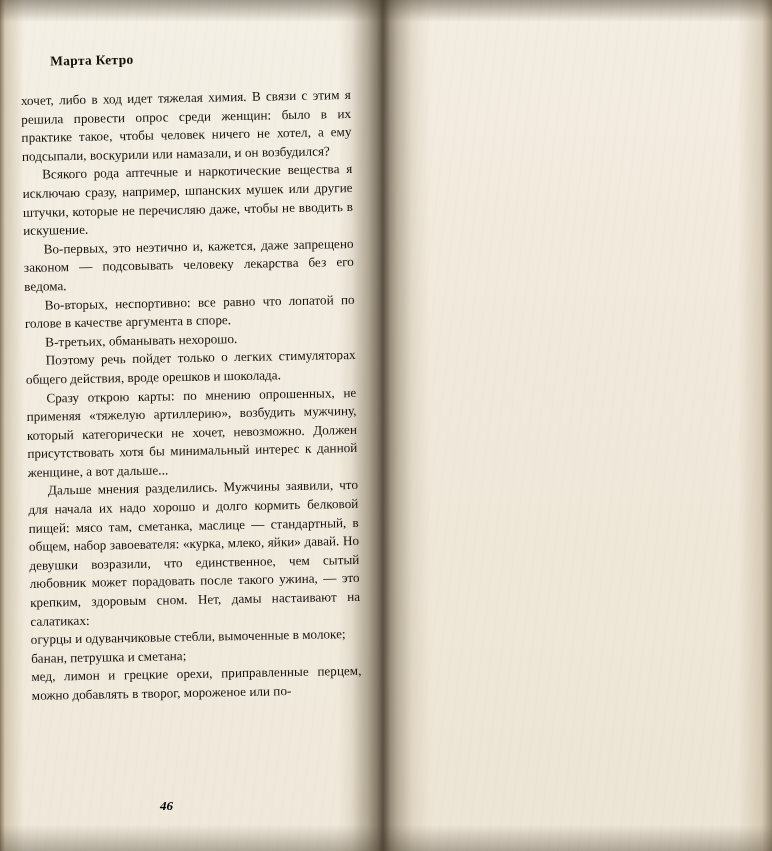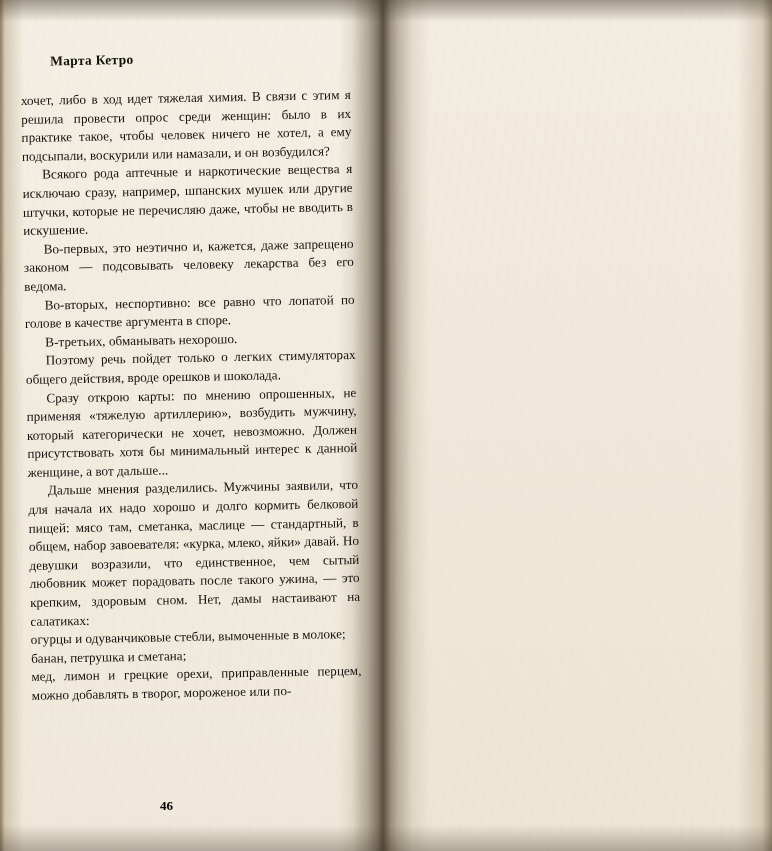--- a/index.html
+++ b/index.html
@@ -126,20 +126,21 @@
     text-indent: 0;
   }
   .folio {
     position: absolute;
     font-size: 13px;
     font-weight: bold;
   }
   .folio-left {
     left: 160px;
     top: 798px;
+    font-style: italic;
   }
   
   .grain {
     position: absolute;
     inset: 0;
     pointer-events: none;
     opacity: 0.35;
     background:
       repeating-linear-gradient(97deg,
         rgba(255,255,255,0.0) 0px,

